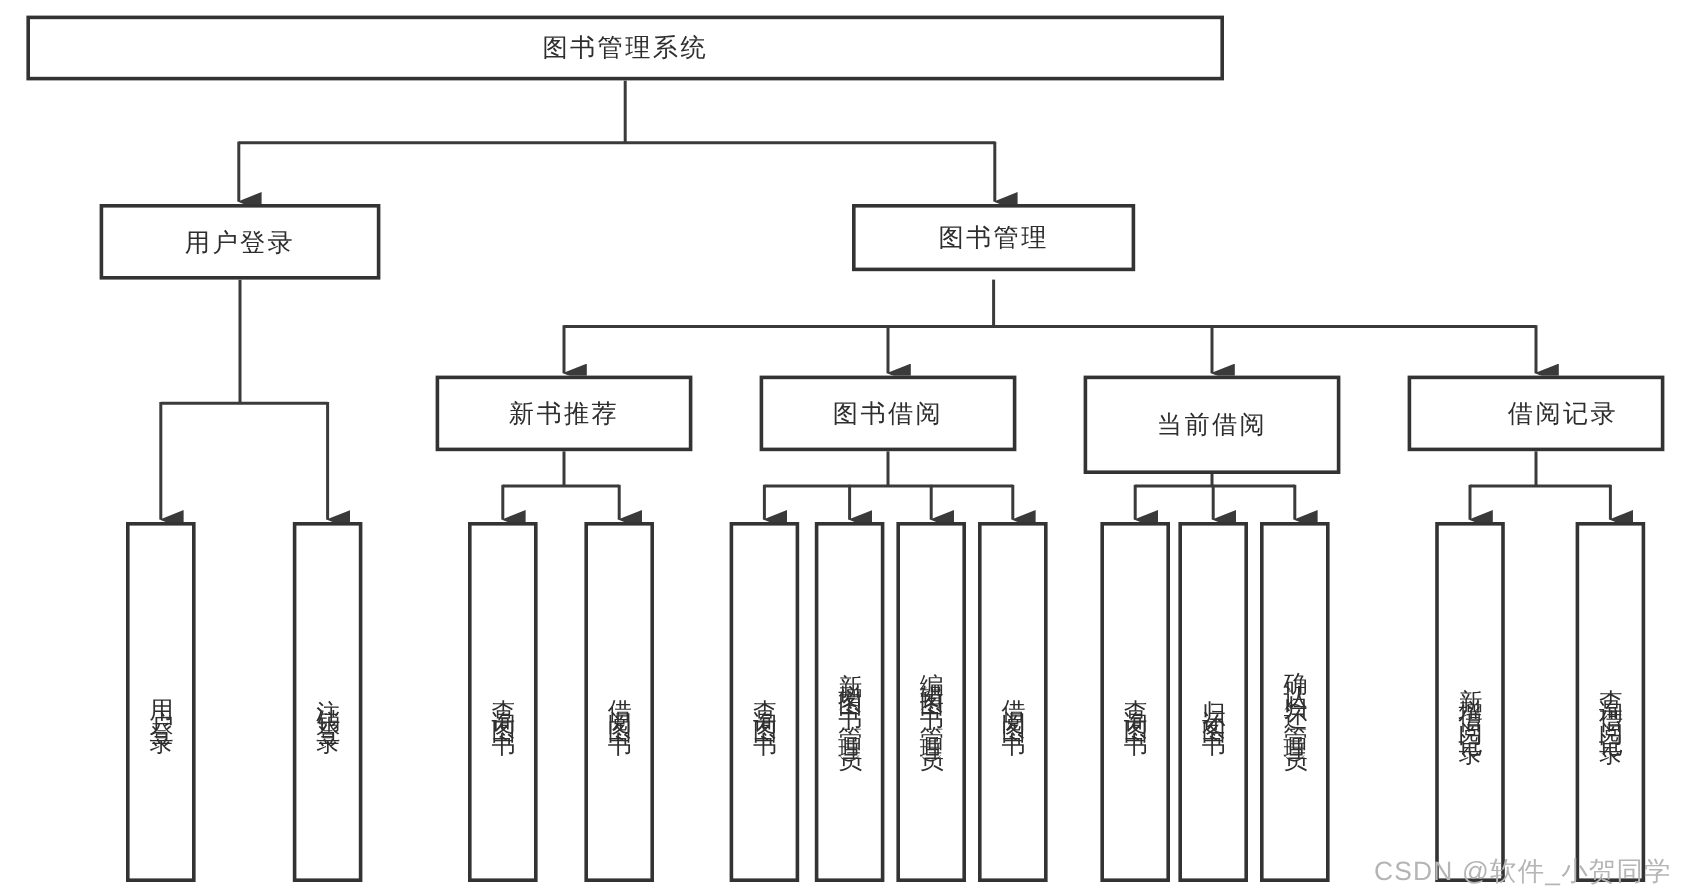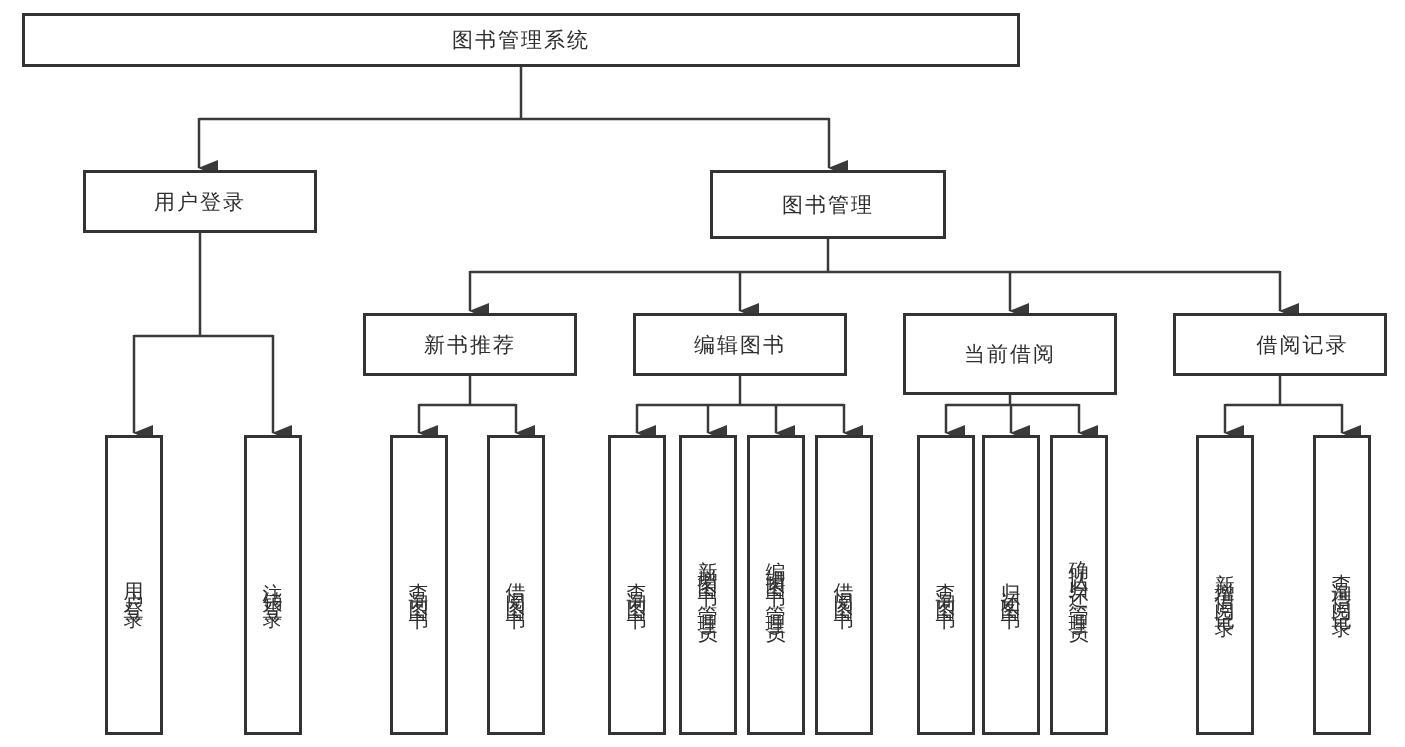--- a/index.html
+++ b/index.html
@@ -29,21 +29,21 @@
     text-align: center;
     font-family: Liberation Serif, serif;
   }
   .hnode {
     font-size: 21px;
     letter-spacing: 2px;
     white-space: nowrap;
   }
   .root-node   { left: 22px;  top: 13px;  width: 998px; height: 54px; }
   .n-userlogin { left: 83px;  top: 170px; width: 234px; height: 63px; }
-  .n-bookmgmt  { left: 710px; top: 170px; width: 236px; height: 69px; }
+  .n-bookmgmt  { left: 710px; top: 170px; width: 236px; height: 56px; }
   .n-l3-0 { left: 363px;  top: 313px; width: 214px; height: 63px; text-align: center; }
   .n-l3-1 { left: 633px;  top: 313px; width: 214px; height: 63px; }
   .n-l3-2 { left: 903px;  top: 313px; width: 214px; height: 82px; }
   .n-l3-3 { left: 1173px; top: 313px; width: 214px; height: 63px; padding-left: 45px; }
   .vnode {
     top: 435px;
     width: 58px;
     height: 300px;
   }
   .vnode .vtext {
@@ -122,21 +122,21 @@
       <path d="M1342,404 L1342,433" marker-end="url(#arrow)"></path>
     </g>
   </svg>
 
   <div class="node hnode root-node">图书管理系统</div>
 
   <div class="node hnode n-userlogin">用户登录</div>
   <div class="node hnode n-bookmgmt">图书管理</div>
 
   <div class="node hnode n-l3-0">新书推荐</div>
-  <div class="node hnode n-l3-1">编辑图书</div>
+  <div class="node hnode n-l3-1">图书借阅</div>
   <div class="node hnode n-l3-2">当前借阅</div>
   <div class="node hnode n-l3-3">借阅记录</div>
 
   <div class="node vnode v-a1">
     <span class="vtext">用户登录</span>
     </div>
   <div class="node vnode v-a2">
     <span class="vtext">注销登录</span>
     </div>
 
@@ -170,13 +170,14 @@
     <span class="vtext">确认归还（管理员）</span>
     </div>
 
   <div class="node vnode v-e1">
     <span class="vtext">新增借阅记录</span>
     </div>
   <div class="node vnode v-e2">
     <span class="vtext">查询借阅记录</span>
     </div>
 
+  <div class="watermark">CSDN @软件_小贺同学</div>
 </div>
 
 </body></html>

